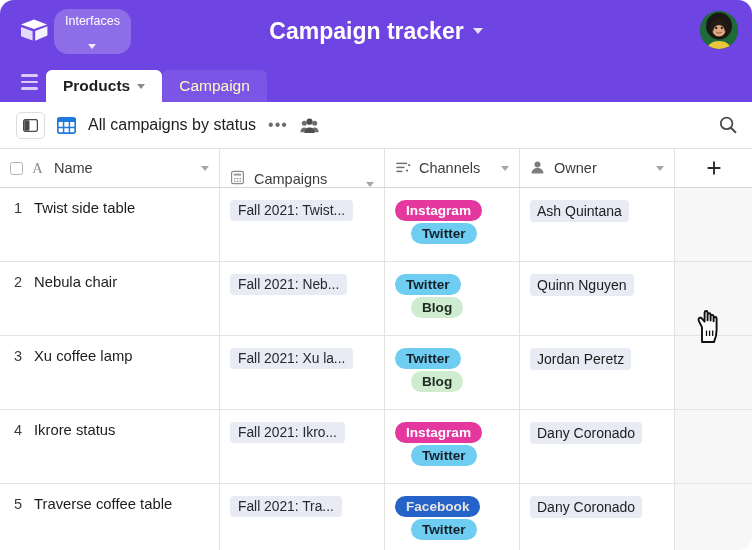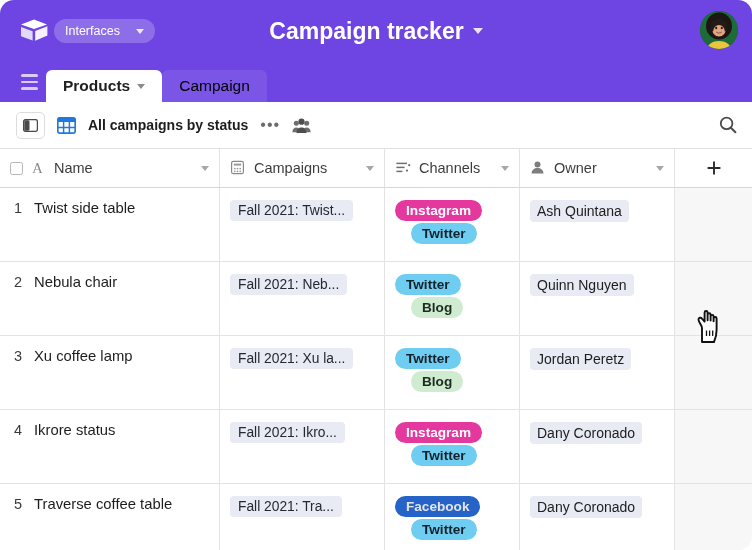--- a/index.html
+++ b/index.html
@@ -28,20 +28,21 @@
   }
   .logo-box { width: 40px; height: 40px; display:flex; align-items:center; justify-content:center; }
   .pill-interfaces {
     display: inline-flex; align-items: center; gap: 16px;
     background: rgba(255,255,255,0.22);
     color: #ffffff;
     font-size: 12.5px;
     padding: 5px 11px;
     border-radius: 14px;
     white-space: nowrap;
+    flex-direction: column;
   }
   .caret-wht {
     width: 0; height: 0;
     border-left: 4px solid transparent;
     border-right: 4px solid transparent;
     border-top: 5px solid rgba(255,255,255,0.85);
     display: inline-block;
   }
   .app-title {
     position: absolute;
@@ -87,21 +88,21 @@
   }
   .tab {
     height: 32px;
     display: flex; align-items: center; gap: 7px;
     padding: 4px 17px;
     font-size: 15.5px;
     border-radius: 6px 6px 0 0;
     white-space: nowrap;
   }
   .tab.active { background: #ffffff; color: #1f1f1f; font-weight: bold; }
-  .tab.inactive { background: #7b55e6; color: #000000; }
+  .tab.inactive { background: #7b55e6; color: #fef9c3; }
   .caret-dk {
     width: 0; height: 0;
     border-left: 4px solid transparent;
     border-right: 4px solid transparent;
     border-top: 5px solid #8a8a8a;
     display: inline-block;
   }
 
   
   .viewbar {
@@ -114,21 +115,21 @@
     position: relative;
   }
   .sidebtn {
     width: 29px; height: 27px;
     border: 1px solid #dcdcdc;
     border-radius: 5px;
     display: flex; align-items: center; justify-content: center;
     background: #fff;
   }
   .grid-icon { width: 19px; height: 19px; display:block; }
-  .view-name { font-size: 14px; font-weight: bold; color: #1d1d1d; white-space: nowrap; }
+  .view-name { font-size: 16px; font-weight: normal; color: #1d1d1d; white-space: nowrap; }
   .dots { color: #6b6b6b; font-size: 16px; letter-spacing: 1px; line-height: 10px; }
   .people-icon { width: 19px; height: 17px; }
   .spacer { flex: 1; }
   .search-icon { width: 20px; height: 20px; }
 
   
   .table { position: relative; background: #f7f7f7; height: 402px; }
   .thead {
     display: flex;
     height: 40px;
@@ -141,21 +142,21 @@
     padding: 0 10px;
     border-right: 1px solid #e3e3e3;
     font-size: 14.5px;
     color: #3d3d3d;
     gap: 7px;
     background: #fff;
   }
   .th .lbl { flex: 1; white-space: nowrap; }
   .th .caret-dk { opacity: .75; }
   .col-name { width: 220px; }
-  .col-campaigns { width: 165px; }
+  .col-campaigns { width: 165px; align-items: flex-end; }
   .col-channels { width: 135px; }
   .col-owner { width: 155px; }
   .col-add { flex: 1; justify-content: center; position: relative; background:#fff; border-right:none;}
   .checkbox {
     width: 13px; height: 13px;
     border: 1.4px solid #b4b4b4;
     border-radius: 2.5px;
     background: #fff;
   }
   .ficon { width: 17px; height: 17px; flex: 0 0 auto; }

